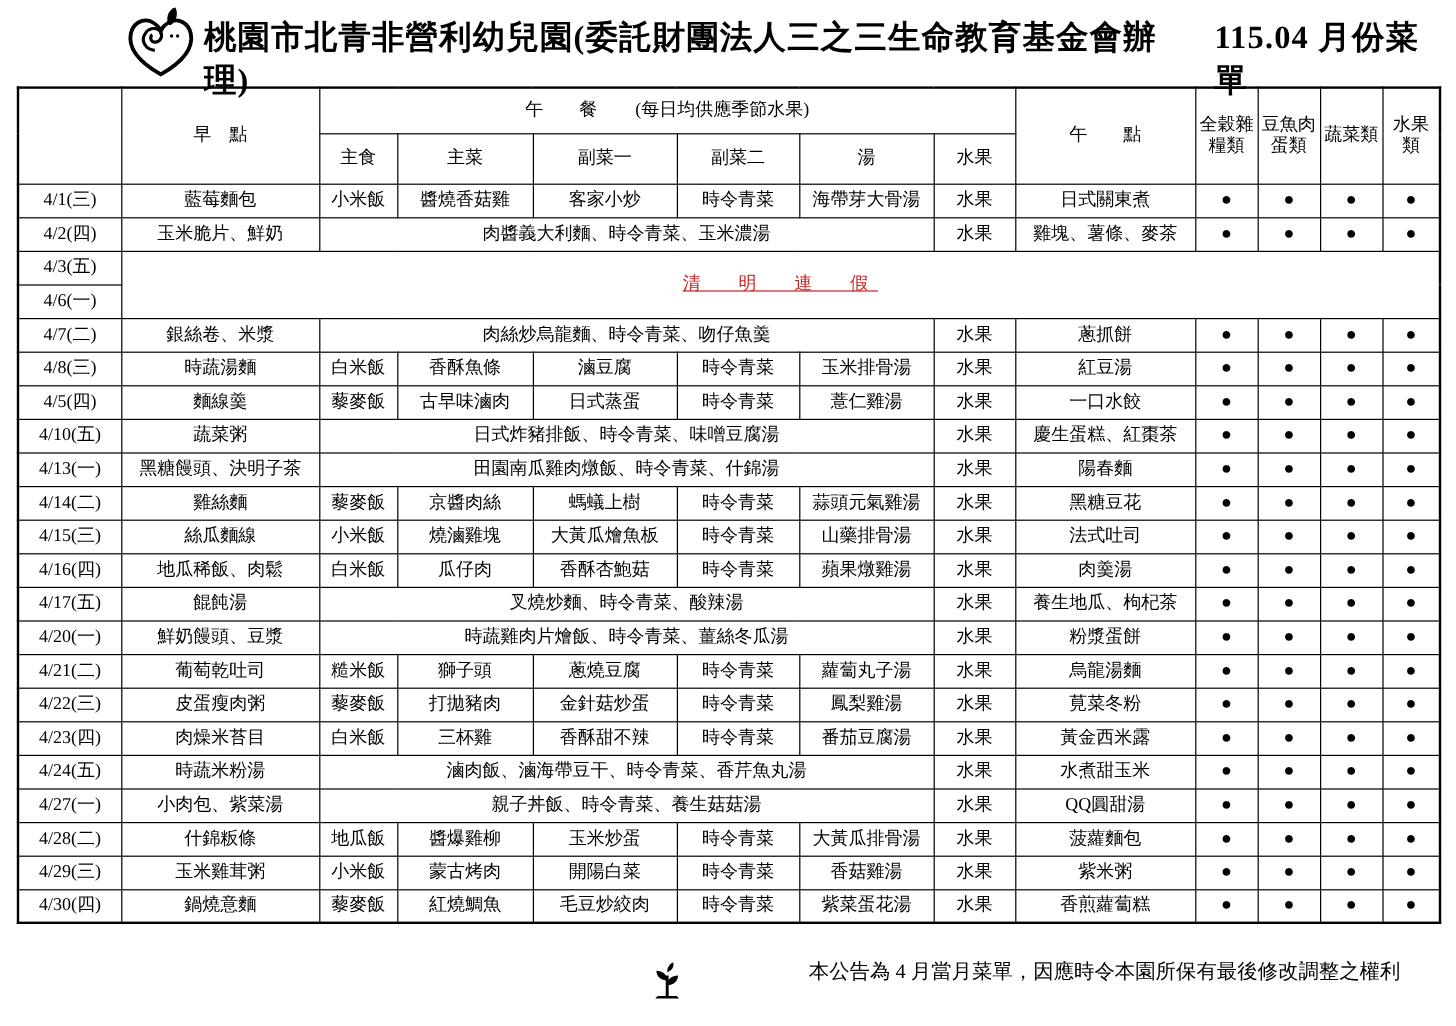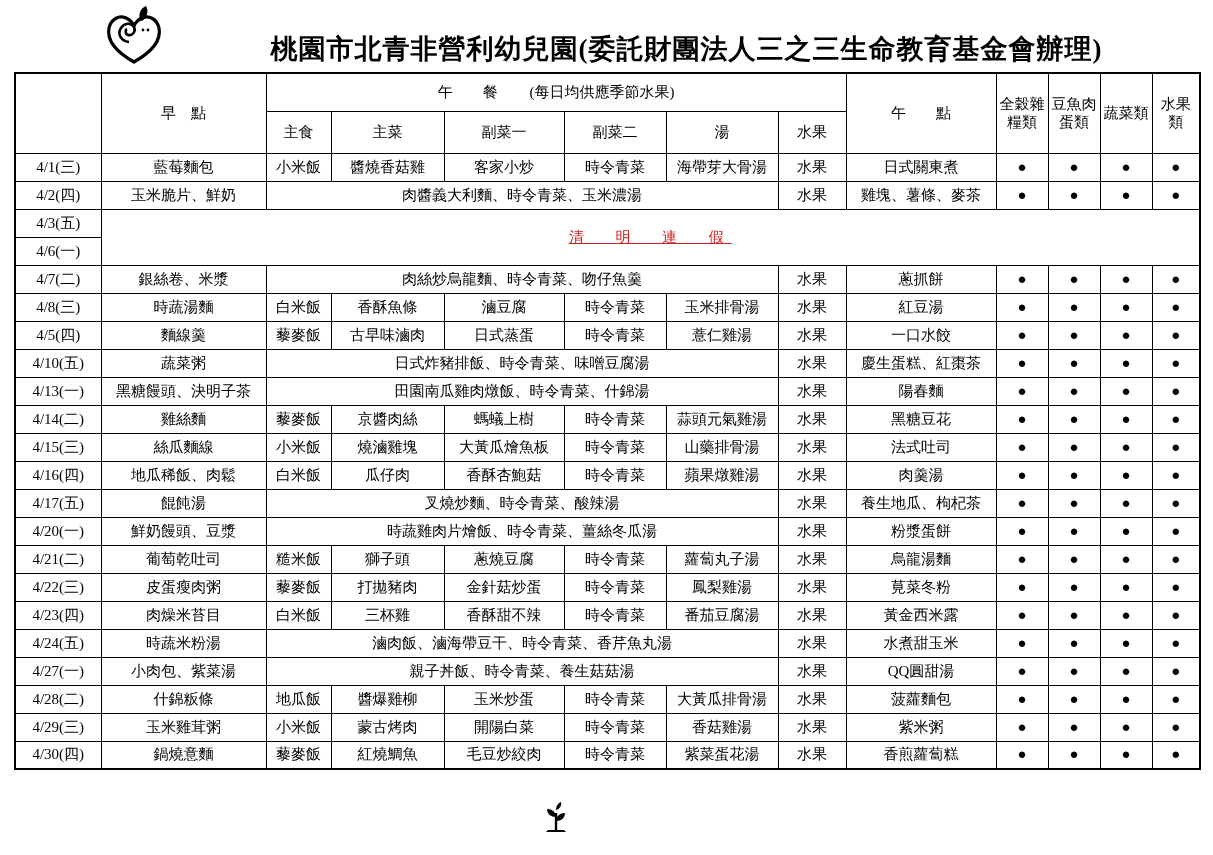--- a/index.html
+++ b/index.html
@@ -40,20 +40,21 @@
   <div class="titlebar">
     <svg class="logo" viewBox="0 0 70 62">
       <path d="M35 56 C14 44 8 32 10 22 C12 13 20 9 27 12 C31 14 34 17 35 20 C36 17 39 14 43 12 C50 9 58 13 60 22 C62 32 56 44 35 56 Z" fill="none" stroke="#000" stroke-width="3.2"></path>
       <path d="M30 36 C22 35 18 28 22 22 C25 17 32 16 35 21 C37 25 34 30 29 29 C26 28 26 24 28 23" fill="none" stroke="#000" stroke-width="2.6"></path>
       <path d="M41 14 C39 7 42 2 47 0 C50 5 48 12 43 15 Z" fill="#000"></path>
       <circle cx="44" cy="24" r="1.4" fill="#000"></circle>
       <circle cx="49" cy="24" r="1.4" fill="#000"></circle>
     </svg>
     <div class="title-line">
       <span class="title-school">桃園市北青非營利幼兒園(委託財團法人三之三生命教育基金會辦理)</span>
+      <span class="title-month">115.04 月份菜單</span>
     </div>
   </div>
 
   <table class="menu">
     <colgroup>
       <col style="width:86px">
         <col style="width:165px">
         <col style="width:65px">
       <col style="width:113px">
         <col style="width:120px">
@@ -369,15 +370,16 @@
   </table>
 
   <svg class="sprout" viewBox="0 0 26 36">
     <path d="M13 30 L13 12" stroke="#000" stroke-width="2.4" fill="none"></path>
     <path d="M13 16 C8 16 4 13 4 8 C9 8 13 11 13 16 Z" fill="#000"></path>
     <path d="M13 20 C18 20 22 17 22 12 C17 12 13 15 13 20 Z" fill="#000"></path>
     <path d="M13 9 C13 5 15 2 18 1 C19 4 17 8 13 9 Z" fill="#000"></path>
     <path d="M3 31 L23 31 L21 29 L5 29 Z" fill="#000"></path>
   </svg>
   <div class="footer-note">
+    <div>本公告為 4 月當月菜單，因應時令本園所保有最後修改調整之權利</div>
   </div>
 
 </div>
 
 </body></html>

